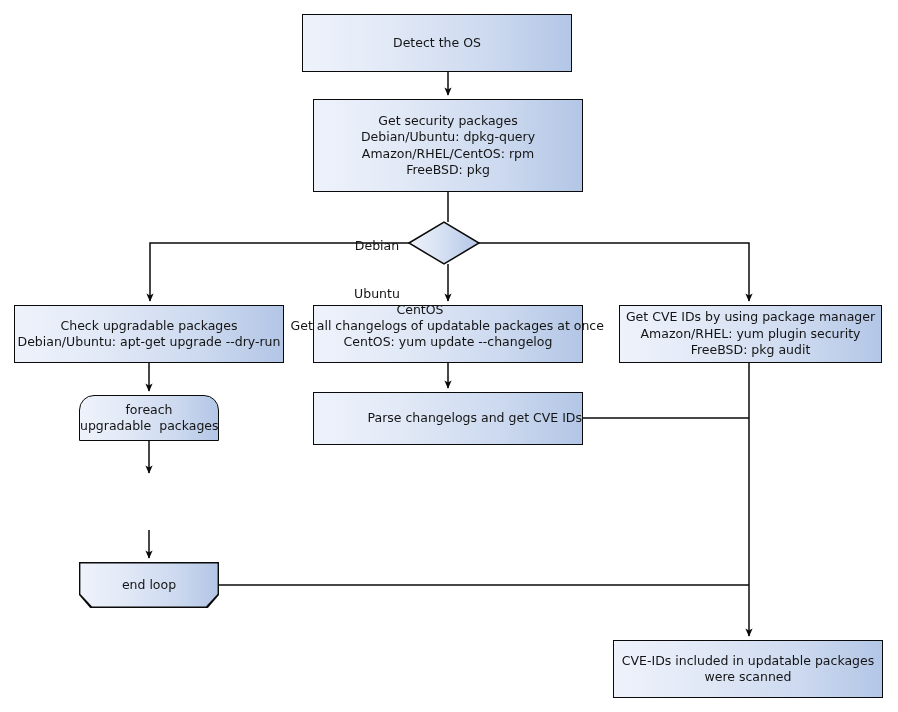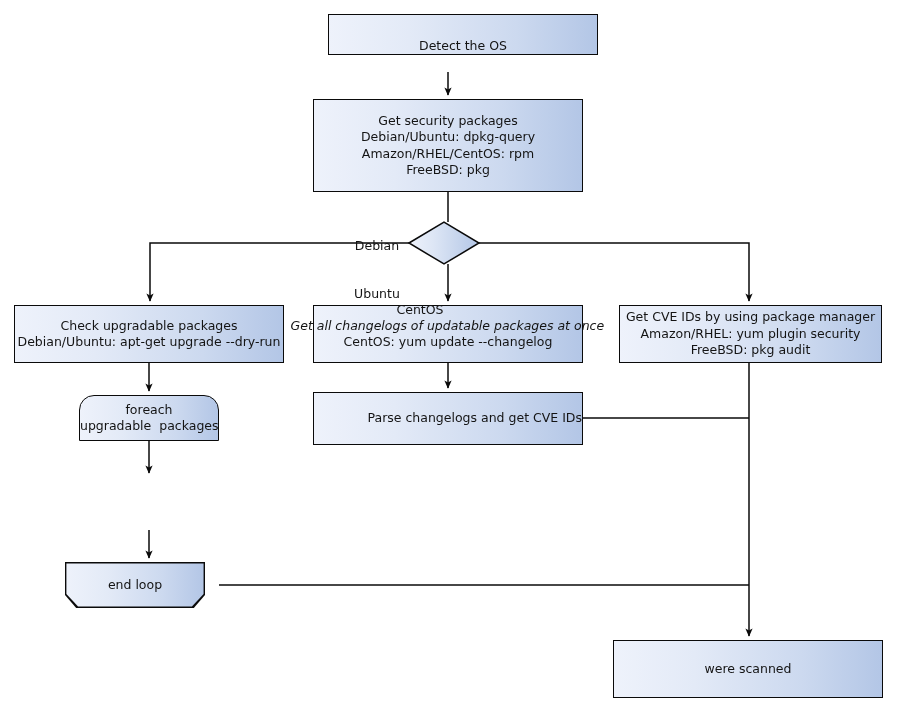--- a/index.html
+++ b/index.html
@@ -99,63 +99,64 @@
     </g>
     <defs>
       <linearGradient id="diamondgrad" x1="0" y1="0" x2="1" y2="0">
         <stop offset="0%" stop-color="#eef2fb"></stop>
         <stop offset="35%" stop-color="#dde6f5"></stop>
         <stop offset="100%" stop-color="#b3c6e6"></stop>
       </linearGradient>
     </defs>
   </svg>
 
-  <div class="node boxshape" style="left:328px;top:14px;width:270px;height:41px;align-items:flex-end;">
+  <div class="node boxshape" style="left:302px;top:14px;width:270px;height:58px;">
     <span class="label">Detect the OS</span>
   </div>
 
   <div class="node boxshape" style="left:313px;top:99px;width:270px;height:93px;flex-direction:column;">
     <span class="label">Get security packages</span>
     <span class="label">Debian/Ubuntu: dpkg-query</span>
     <span class="label">Amazon/RHEL/CentOS: rpm</span>
     <span class="label">FreeBSD: pkg</span>
   </div>
 
   <div class="node boxshape" style="left:14px;top:305px;width:270px;height:58px;flex-direction:column;">
     <span class="label">Check upgradable packages</span>
     <span class="label">Debian/Ubuntu: apt-get upgrade --dry-run</span>
   </div>
 
   <div class="node boxshape" style="left:313px;top:305px;width:270px;height:58px;flex-direction:column;overflow:visible;">
-    <span class="label overflow-text" style="width:300px;margin-left:-15px;font-style:italic;">Get all changelogs of updatable packages at once</span>
+    <span class="label overflow-text" style="width:300px;margin-left:-15px;">Get all changelogs of updatable packages at once</span>
     <span class="label">CentOS: yum update --changelog</span>
   </div>
 
   <div class="node boxshape" style="left:619px;top:305px;width:263px;height:58px;flex-direction:column;">
     <span class="label">Get CVE IDs by using package manager</span>
     <span class="label">Amazon/RHEL: yum plugin security</span>
     <span class="label">FreeBSD: pkg audit</span>
   </div>
 
   <div class="node loopshape loop-start" style="left:79px;top:395px;width:140px;height:46px;flex-direction:column;">
     <span class="label">foreach</span>
     <span class="label">upgradable  packages</span>
   </div>
 
   <div class="node boxshape" style="left:313px;top:392px;width:270px;height:53px;text-align:right;">
     <span class="label">Parse changelogs and get CVE IDs</span>
   </div>
 
 
-  <div class="node loop-end" style="left:65px;top:562px;width:140px;height:46px;">
+  <div class="node loop-end" style="left:79px;top:562px;width:140px;height:46px;">
     <div class="loop-end-inner"></div>
     <span class="label">end loop</span>
   </div>
 
   <div class="node boxshape" style="left:613px;top:640px;width:270px;height:58px;flex-direction:column;">
+    <span class="label">CVE-IDs included in updatable packages</span>
     <span class="label">were scanned</span>
   </div>
 
   <div class="edge-label" style="left:347px;top:206px;width:60px;">
     <div>Debian</div>
     <div>Ubuntu</div>
   </div>
 
 
   <div class="edge-label" style="left:390px;top:270px;width:60px;">

